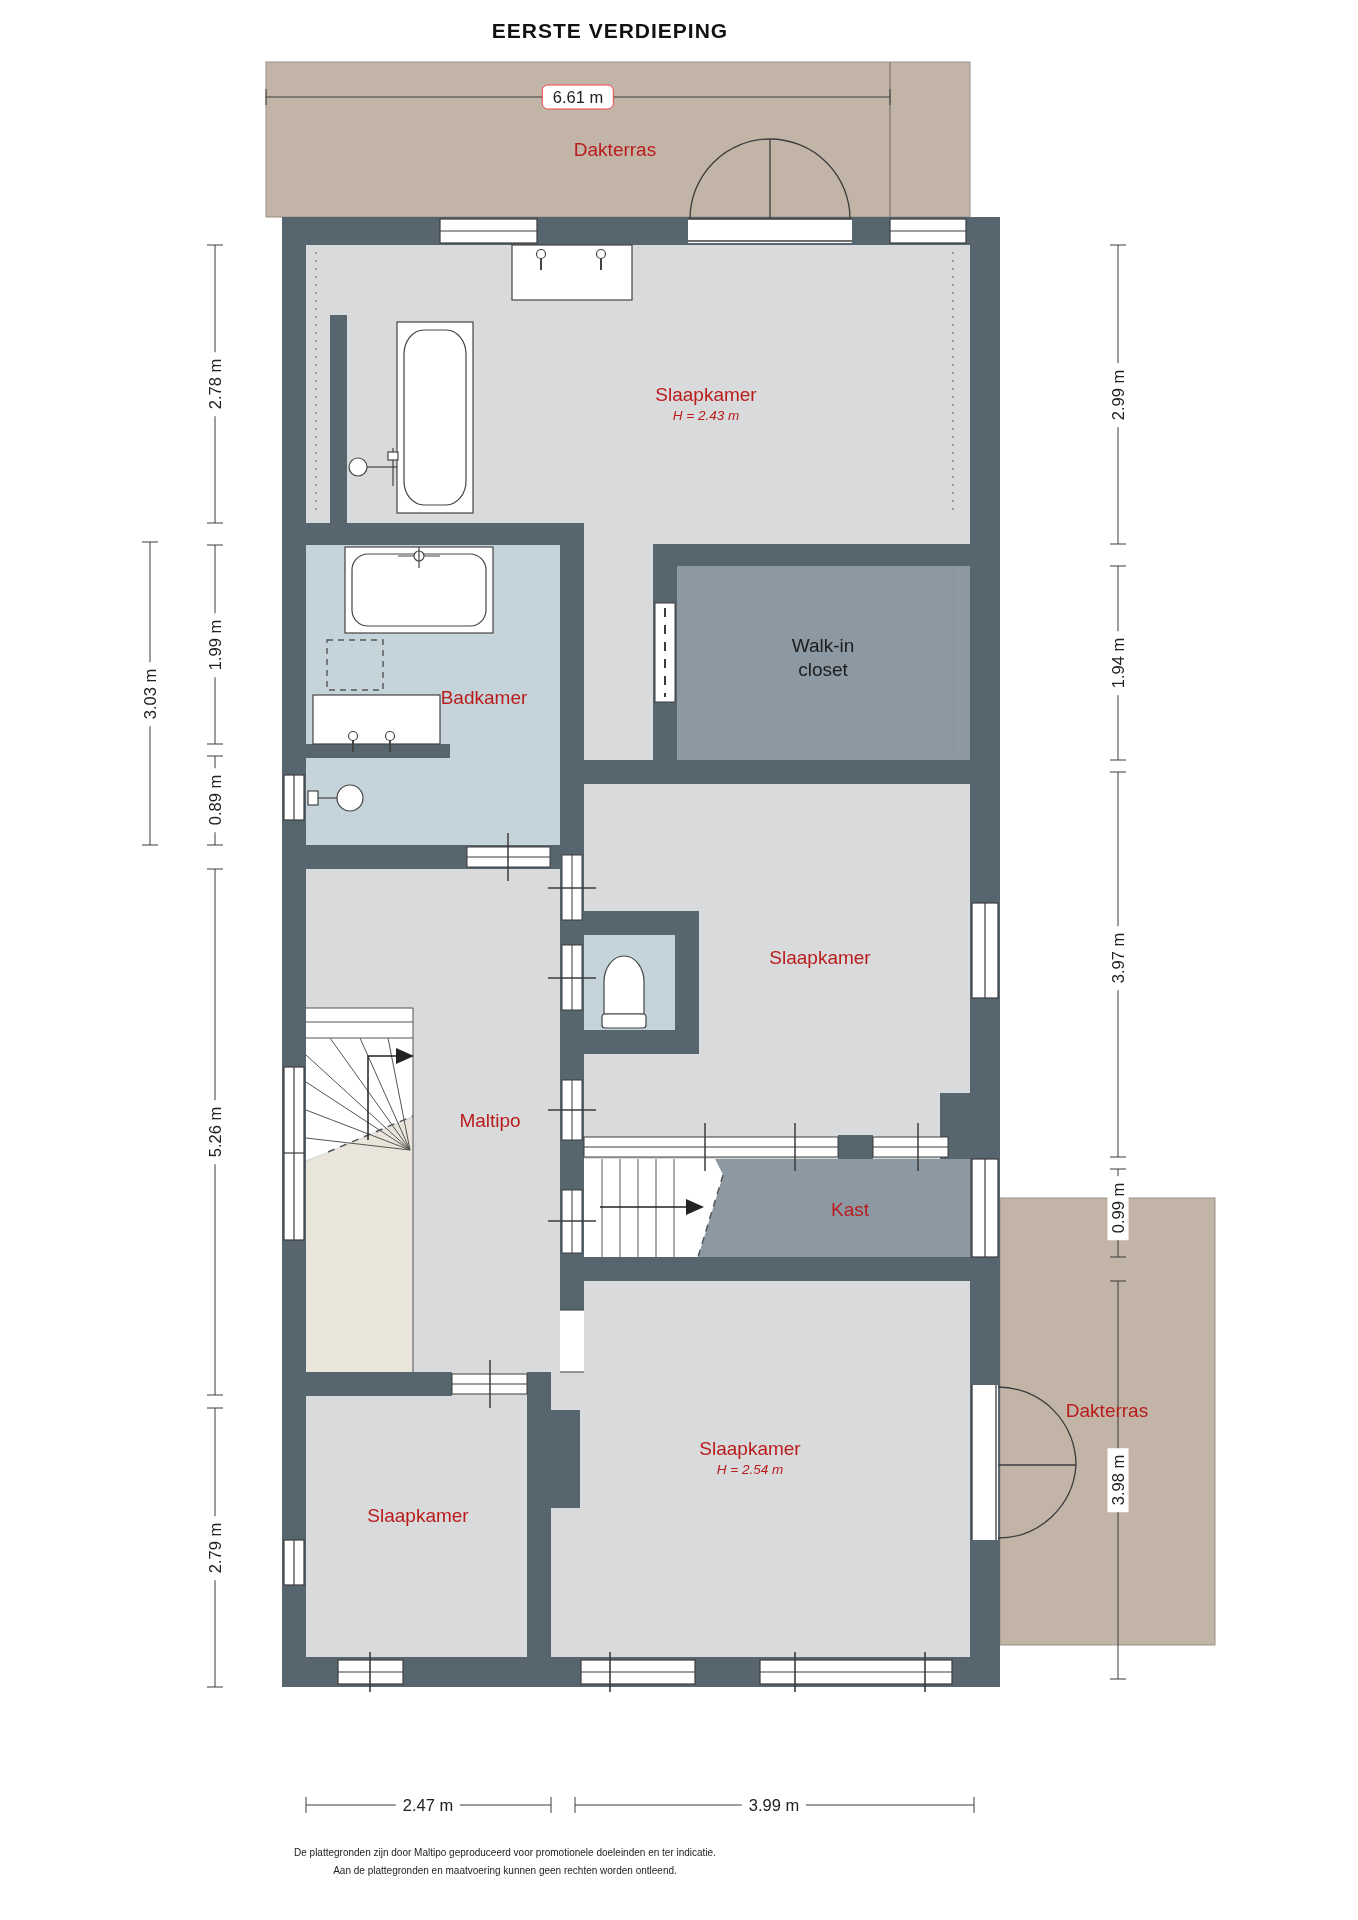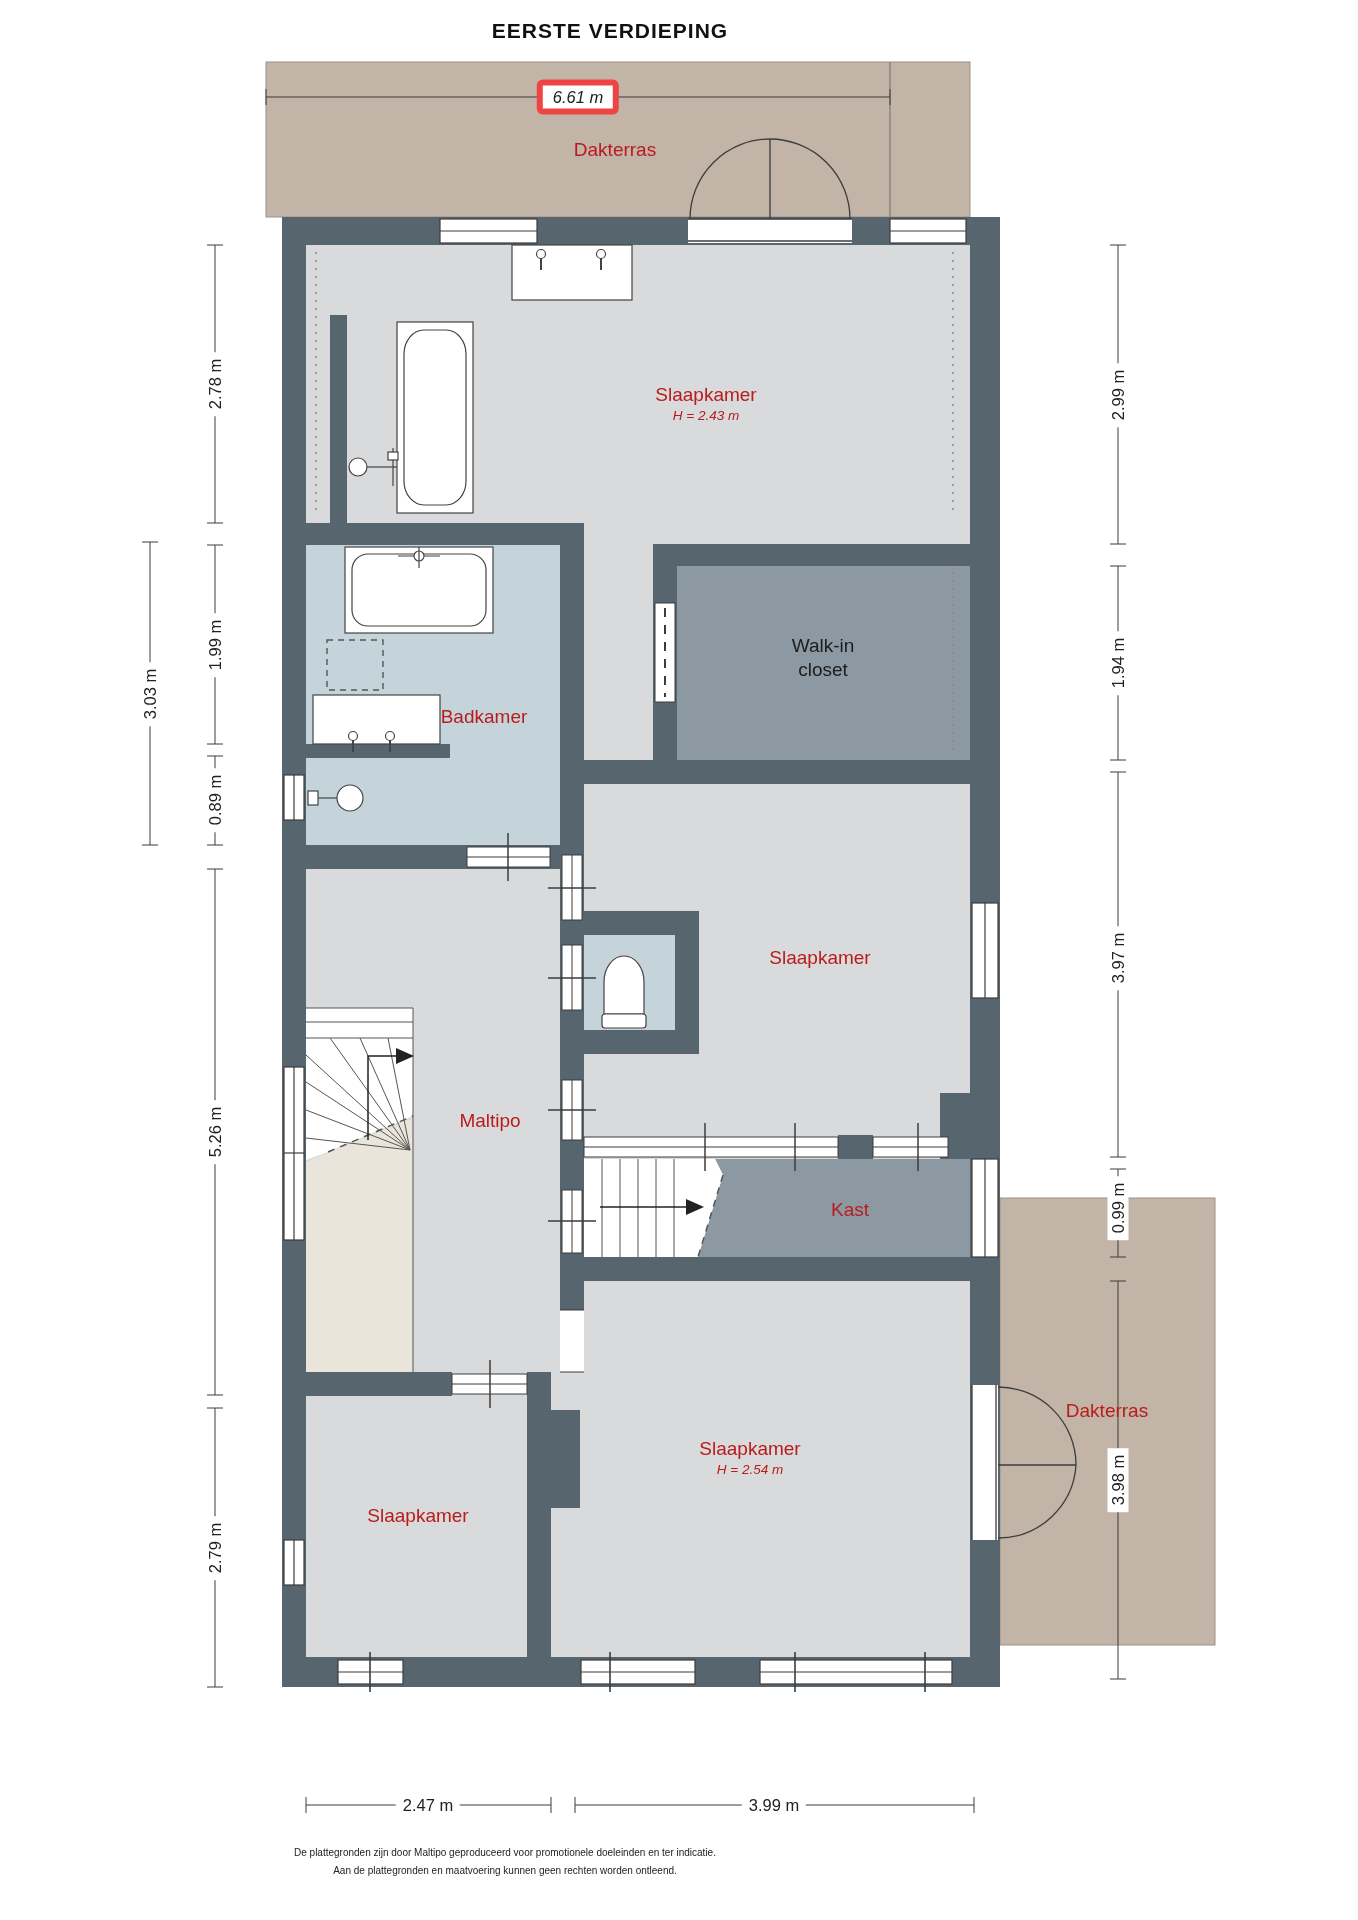--- a/index.html
+++ b/index.html
@@ -6,21 +6,21 @@
   #canvas{position:relative;width:1358px;height:1920px;background:#ffffff;overflow:hidden;
           font-family:"Liberation Sans",sans-serif;}
   #plan-svg{position:absolute;left:0;top:0;}
   .lbl{position:absolute;transform:translate(-50%,-50%);white-space:nowrap;color:#b91c1c;
        font-size:19px;text-align:center;}
   .lbl.small{font-size:13.5px;font-style:italic;}
   .lbl.title{font-size:21px;font-weight:700;letter-spacing:1px;color:#111;}
   .dim{position:absolute;transform:translate(-50%,-50%);background:#fff;padding:1px 7px;
        font-size:16.5px;color:#222;white-space:nowrap;}
   .dim.vert{transform:translate(-50%,-50%) rotate(-90deg);}
-  .dim.pill{border:6px solid #ef4444;border-radius:6px;padding:2px 10px;font-style:italic;}
+  .dim.pill{border:1px solid #ef4444;border-radius:6px;padding:2px 10px;}
   .twoline{position:absolute;transform:translate(-50%,-50%);text-align:center;color:#1c1c1c;
        font-size:19px;line-height:24px;white-space:nowrap;}
   .footer{position:absolute;transform:translate(-50%,-50%);font-size:10px;color:#222;white-space:nowrap;}
 </style>
 </head>
 <body>
 
 <div id="canvas">
 
 <svg id="plan-svg" width="1358" height="1920" viewBox="0 0 1358 1920">
@@ -295,21 +295,21 @@
   </g>
 </svg>
 
 <div class="lbl title" style="left:610px;top:31px;">EERSTE VERDIEPING</div>
 
 <div class="lbl" style="left:615px;top:150px;">Dakterras</div>
 
 <div class="lbl" style="left:706px;top:395px;">Slaapkamer</div>
 <div class="lbl small" style="left:706px;top:415px;">H = 2.43 m</div>
 
-<div class="lbl" style="left:484px;top:698px;margin-top:19px;">Badkamer</div>
+<div class="lbl" style="left:484px;top:698px;">Badkamer</div>
 
 <div class="twoline" style="left:823px;top:658px;">
   <div>Walk-in</div>
   <div>closet</div>
 </div>
 
 <div class="lbl" style="left:820px;top:958px;">Slaapkamer</div>
 
 <div class="lbl" style="left:490px;top:1121px;">Maltipo</div>
 

